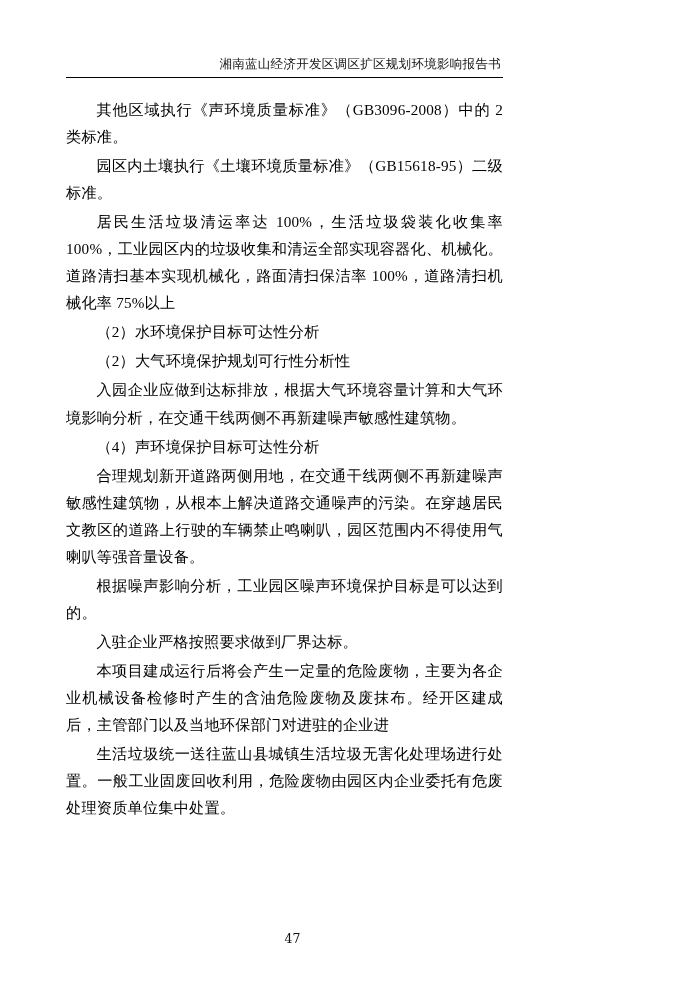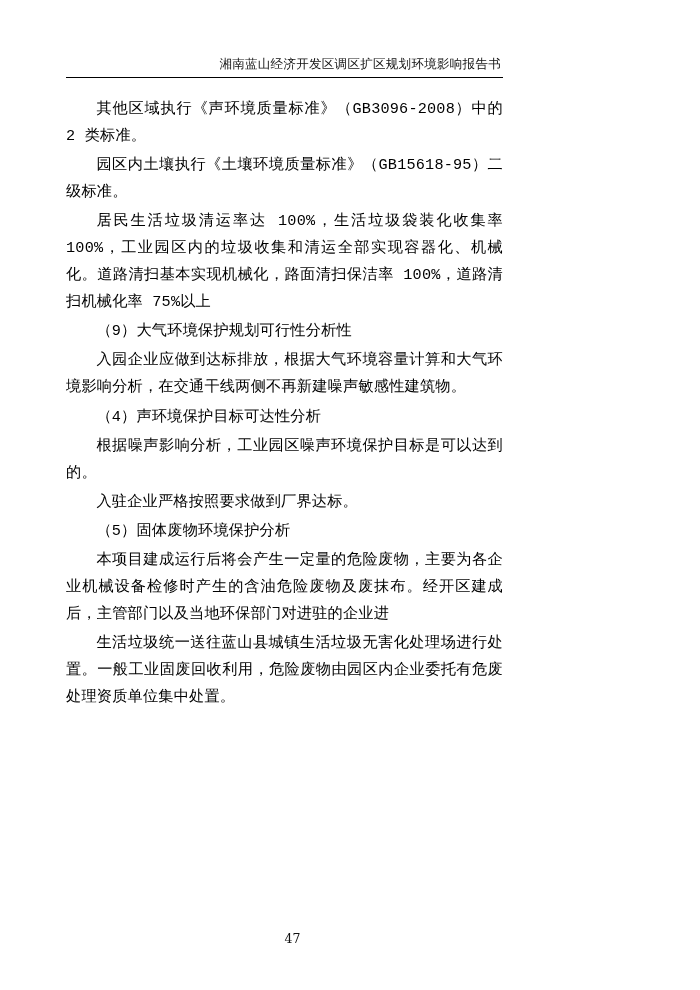--- a/index.html
+++ b/index.html
@@ -37,21 +37,21 @@
     margin: 3px 0 18px 0;
     width: 100%;
   }
   .body-text p {
     margin: 0 0 2px 0;
     font-size: 15.2px;
     line-height: 1.78;
     text-align: justify;
     text-justify: inter-ideograph;
     letter-spacing: 0.2px;
-    font-family: Liberation Mono, monospace;
+    font-family: Liberation Serif, serif;
   }
   .indent {
     text-indent: 2em;
   }
   .footer {
     position: absolute;
     left: 16px;
     right: 0;
     bottom: 44px;
     text-align: center;
@@ -65,25 +65,26 @@
 
 <div class="page">
 
   <div class="header">湘南蓝山经济开发区调区扩区规划环境影响报告书</div>
   <hr class="header-rule">
 
   <div class="body-text">
     <p class="indent">其他区域执行《声环境质量标准》（GB3096-2008）中的 2 类标准。</p>
     <p class="indent">园区内土壤执行《土壤环境质量标准》（GB15618-95）二级标准。</p>
     <p class="indent">居民生活垃圾清运率达 100%，生活垃圾袋装化收集率 100%，工业园区内的垃圾收集和清运全部实现容器化、机械化。道路清扫基本实现机械化，路面清扫保洁率 100%，道路清扫机械化率 75%以上</p>
-    <p class="indent">（9）大气环境保护规划可行性分析性</p>
+    <p class="indent">（2）水环境保护目标可达性分析</p>
+    <p class="indent">（2）大气环境保护规划可行性分析性</p>
     <p class="indent">入园企业应做到达标排放，根据大气环境容量计算和大气环境影响分析，在交通干线两侧不再新建噪声敏感性建筑物。</p>
     <p class="indent">（4）声环境保护目标可达性分析</p>
+    <p class="indent">合理规划新开道路两侧用地，在交通干线两侧不再新建噪声敏感性建筑物，从根本上解决道路交通噪声的污染。在穿越居民文教区的道路上行驶的车辆禁止鸣喇叭，园区范围内不得使用气喇叭等强音量设备。</p>
     <p class="indent">根据噪声影响分析，工业园区噪声环境保护目标是可以达到的。</p>
     <p class="indent">入驻企业严格按照要求做到厂界达标。</p>
-    <p class="indent">（5）固体废物环境保护分析</p>
     <p class="indent">本项目建成运行后将会产生一定量的危险废物，主要为各企业机械设备检修时产生的含油危险废物及废抹布。经开区建成后，主管部门以及当地环保部门对进驻的企业进</p>
     <p class="indent">生活垃圾统一送往蓝山县城镇生活垃圾无害化处理场进行处置。一般工业固废回收利用，危险废物由园区内企业委托有危废处理资质单位集中处置。</p>
   </div>
 
   <div class="footer">47</div>
 
 </div>
 
 </body></html>

